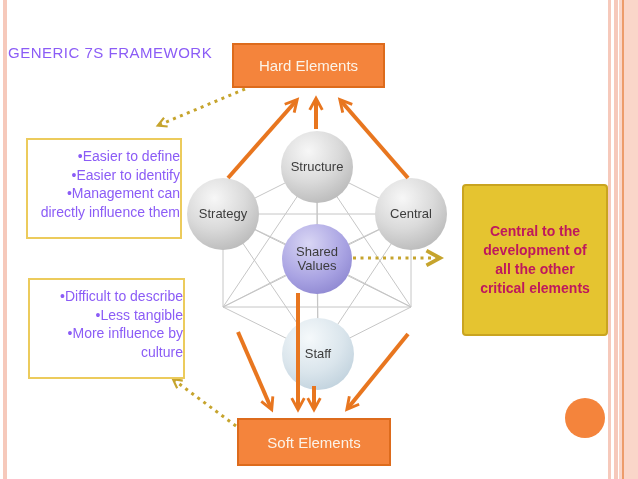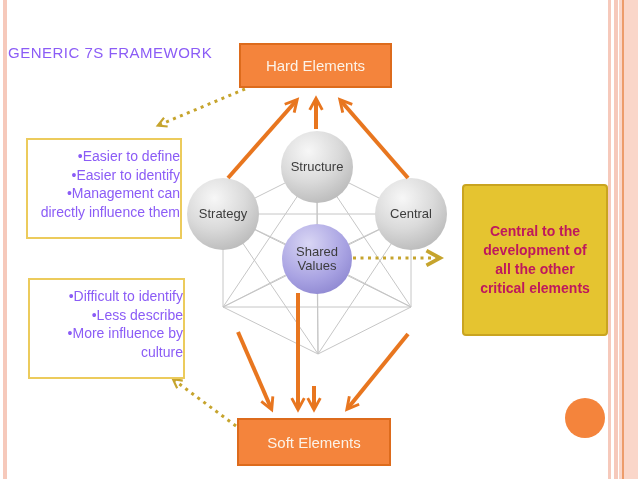--- a/index.html
+++ b/index.html
@@ -32,21 +32,21 @@
         font-size:13px;color:#3C3C3C;z-index:2;line-height:1.1;}
   .node.gray{background:radial-gradient(circle at 38% 28%, #f7f7f7 0%, #dadada 45%, #a9a9a9 100%);}
   .node.blue{background:radial-gradient(circle at 38% 28%, #f5f9fb 0%, #dae5ec 50%, #b2c7d5 100%);}
   .node.purple{background:radial-gradient(circle at 38% 28%, #d9d6f4 0%, #a8a2e2 55%, #7d76c6 100%);}
   .node span{display:block;width:62px;}
 
   
   .obox{position:absolute;background:var(--accent-orange,#F4843C);
         border:2px solid #DD6B1C;z-index:4;display:flex;align-items:center;
         justify-content:center;color:#FCF3E8;font-size:15px;}
-  .obox.hard{left:239px;top:43px;width:149px;height:41px;align-items:center;}
+  .obox.hard{left:232px;top:43px;width:149px;height:41px;align-items:center;}
   .obox.soft{left:237px;top:418px;width:150px;height:44px;}
 
   
   .callout{position:absolute;left:462px;top:184px;width:142px;height:148px;
            background:var(--gold,#E5C430);border:2px solid #C9A420;
            border-radius:4px;z-index:4;display:flex;align-items:center;
            justify-content:center;text-align:center;color:#be185d;
            font-weight:bold;font-size:14px;line-height:1.35;}
   .callout span{display:block;width:118px;}
 
@@ -105,20 +105,23 @@
     </div>
   <div class="node gray" style="left:187px;top:178px;">
       <span>Strategy</span>
     </div>
   <div class="node gray" style="left:375px;top:178px;">
       <span>Central</span>
     </div>
   <div class="node purple" style="left:282px;top:224px;width:70px;height:70px;">
       <span>Shared Values</span>
     </div>
+  <div class="node blue" style="left:282px;top:318px;">
+      <span>Staff</span>
+    </div>
 
   <svg class="layer arrows" width="638" height="479">
     <defs>
       <marker id="ah-o" viewBox="0 0 10 10" refX="7" refY="5" markerWidth="4.5" markerHeight="4.5" orient="auto">
         <path d="M1.5,1.5 L8,5 L1.5,8.5" fill="none" stroke="#E8761F" stroke-width="1.6"></path>
       </marker>
       <marker id="ah-g" viewBox="0 0 10 10" refX="7" refY="5" markerWidth="4.5" markerHeight="4.5" orient="auto">
         <path d="M1.5,1.5 L8,5 L1.5,8.5" fill="none" stroke="#C6A42D" stroke-width="1.6"></path>
       </marker>
       <marker id="ah-g-big" viewBox="0 0 10 10" refX="7" refY="5" markerWidth="7" markerHeight="7" orient="auto">
@@ -152,20 +155,20 @@
     <span>Central to the development of all the other critical elements</span>
   </div>
 
   <div class="note n1">
     <div>•Easier to define</div>
     <div>•Easier to identify</div>
     <div>•Management can directly influence them</div>
   </div>
 
   <div class="note n2">
-    <div>•Difficult to identify</div>
-    <div>•Less describe</div>
+    <div>•Difficult to describe</div>
+    <div>•Less tangible</div>
     <div>•More influence by culture</div>
   </div>
 
   <div class="dot-orange"></div>
 
 </div>
 
 </body></html>

